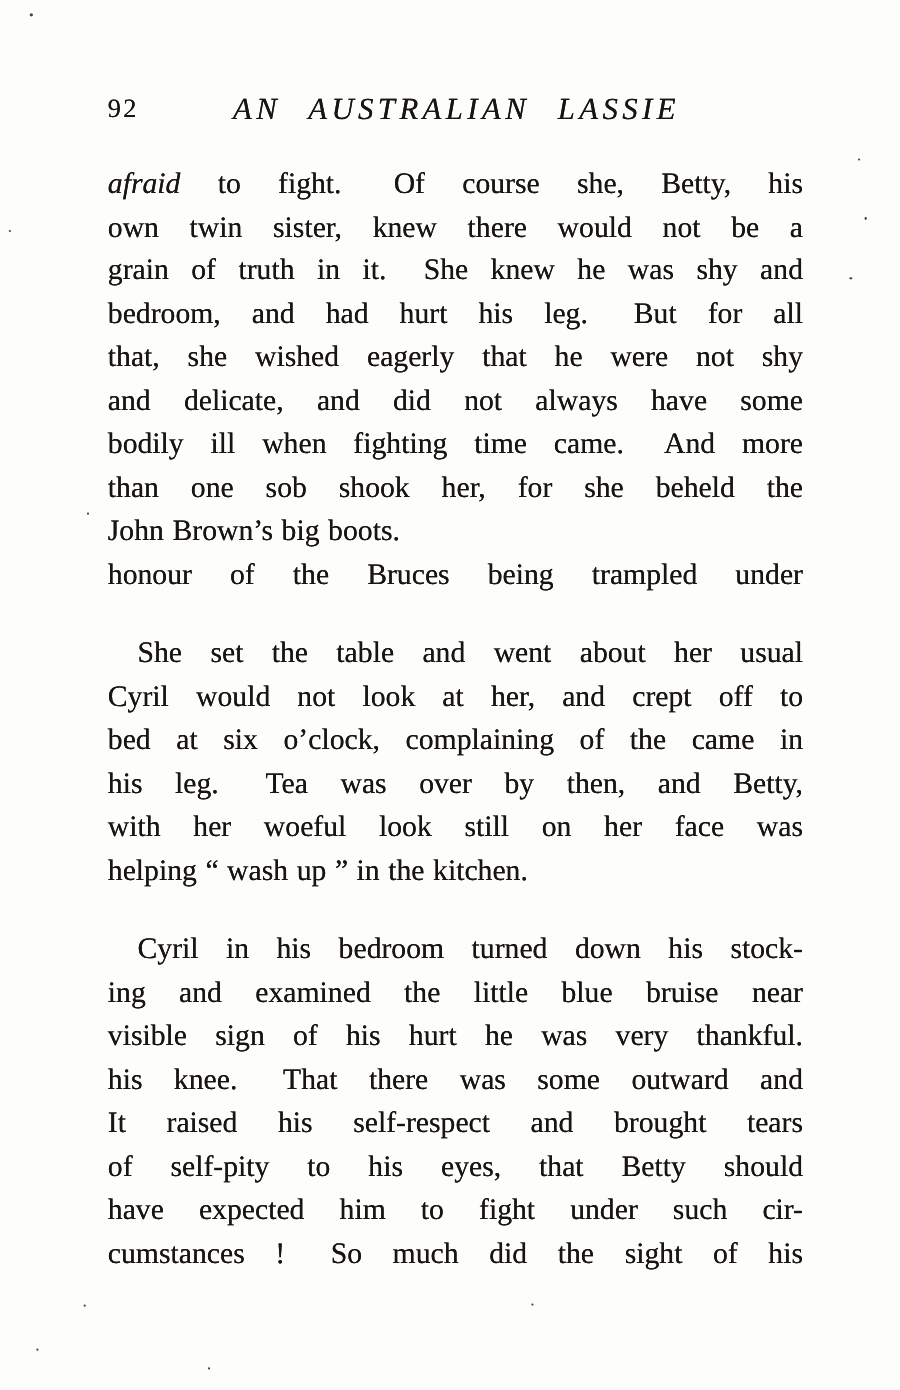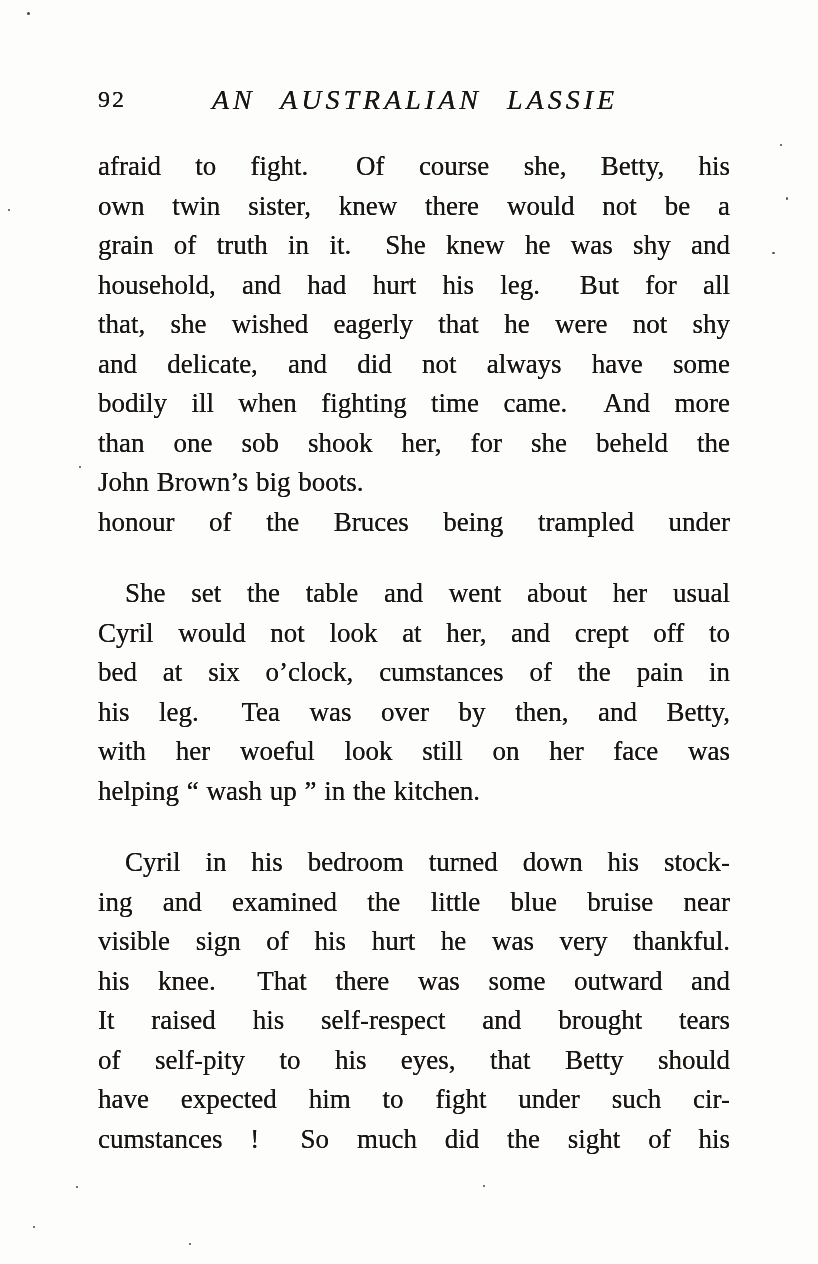--- a/index.html
+++ b/index.html
@@ -61,21 +61,21 @@
     word-spacing: 1px;
     text-shadow: 0 0 0.6px #191512;
     white-space: normal;
     overflow: visible;
   }
   .line.last {
     text-align: left;
     text-align-last: left;
   }
   .line.indent { text-indent: 27px; margin-top: 32px; }
-  .ital { }
+  .ital { font-style: italic; }
   .speck {
     position: absolute;
     background: #4a4540;
     border-radius: 50%;
   }
 </style>
 </head>
 <body>
 
 <div class="page">
@@ -84,33 +84,33 @@
     <span class="pagenum">92</span>
     <span class="runtitle">AN AUSTRALIAN LASSIE</span>
   </div>
 
   <div class="textblock">
 
     <div class="para">
       <div class="line"><span class="ital">afraid</span><span> to fight.  Of course she, Betty, his</span></div>
       <div class="line">own twin sister, knew there would not be a</div>
       <div class="line">grain of truth in it.  She knew he was shy and</div>
-      <div class="line">household, and had hurt his leg.  But for all</div>
+      <div class="line">bedroom, and had hurt his leg.  But for all</div>
       <div class="line">that, she wished eagerly that he were not shy</div>
       <div class="line">and delicate, and did not always have some</div>
       <div class="line">bodily ill when fighting time came.  And more</div>
       <div class="line">than one sob shook her, for she beheld the</div>
       <div class="line last">John Brown’s big boots.</div>
       <div class="line">honour of the Bruces being trampled under</div>
     </div>
 
     <div class="para">
       <div class="line indent">She set the table and went about her usual</div>
       <div class="line">Cyril would not look at her, and crept off to</div>
-      <div class="line">bed at six o’clock, cumstances of the pain in</div>
+      <div class="line">bed at six o’clock, complaining of the came in</div>
       <div class="line">his leg.  Tea was over by then, and Betty,</div>
       <div class="line">with her woeful look still on her face was</div>
       <div class="line last">helping “ wash up ” in the kitchen.</div>
     </div>
 
     <div class="para">
       <div class="line indent">Cyril in his bedroom turned down his stock-</div>
       <div class="line">ing and examined the little blue bruise near</div>
       <div class="line">visible sign of his hurt he was very thankful.</div>
       <div class="line">his knee.  That there was some outward and</div>

